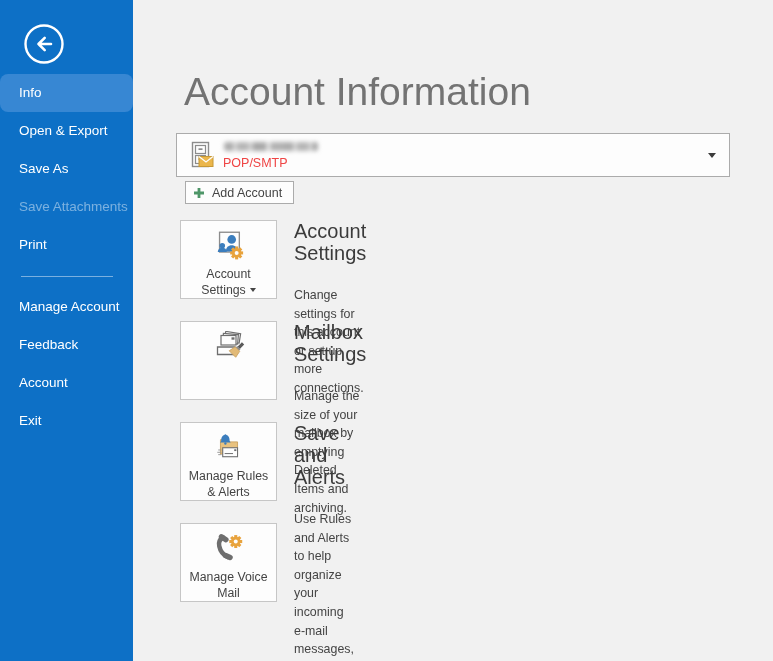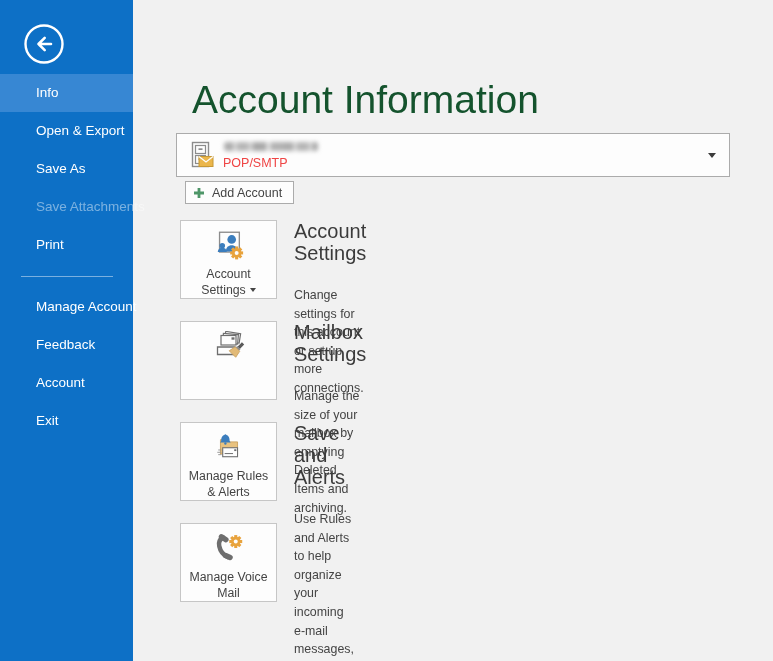--- a/index.html
+++ b/index.html
@@ -15,35 +15,35 @@
   .sidebar{
     position:absolute;left:0;top:0;width:133px;height:661px;
     background:#0D70C6;
   }
   .back-btn{
     position:absolute;left:23px;top:23px;width:42px;height:42px;
     cursor:pointer;
   }
   .nav{position:absolute;left:0;top:74px;width:133px;}
   .nav-item{
-    height:38px;line-height:38px;padding-left:36px;
-    color:#FFFFFF;font-size:13.5px;cursor:pointer;white-space:nowrap;
+    height:38px;line-height:38px;padding-left:19px;
+    color:#FFFFFF;font-size:13.5px;cursor:pointer;white-space:nowrap;border-radius:8px;
   }
   .nav-item.selected{background:#3787D3;}
   .nav-item.disabled{color:rgba(255,255,255,0.45);cursor:default;}
   .nav-divider{
     border:none;border-top:1px solid rgba(255,255,255,0.45);
     margin:12px 0 11px 21px;width:92px;
   }
 
   
   .main{position:absolute;left:133px;top:0;right:0;bottom:0;}
   .page-title{
-    position:absolute;left:43px;top:62px;margin:16px;
-    font-size:39px;font-weight:300;color:#14532d;letter-spacing:0px;
+    position:absolute;left:43px;top:62px;margin:8px;
+    font-size:39px;font-weight:300;color:#737373;letter-spacing:0px;
   }
 
   .account-selector{
     position:absolute;left:43px;top:133px;width:554px;height:44px;
     background:#FDFDFD;border:1px solid #ABABAB;box-sizing:border-box;
     cursor:pointer;
   }
   .account-selector .file-icon{position:absolute;left:9px;top:6px;}
   .email-blur{
     position:absolute;left:47px;top:8px;width:94px;height:9px;border-radius:3px;

